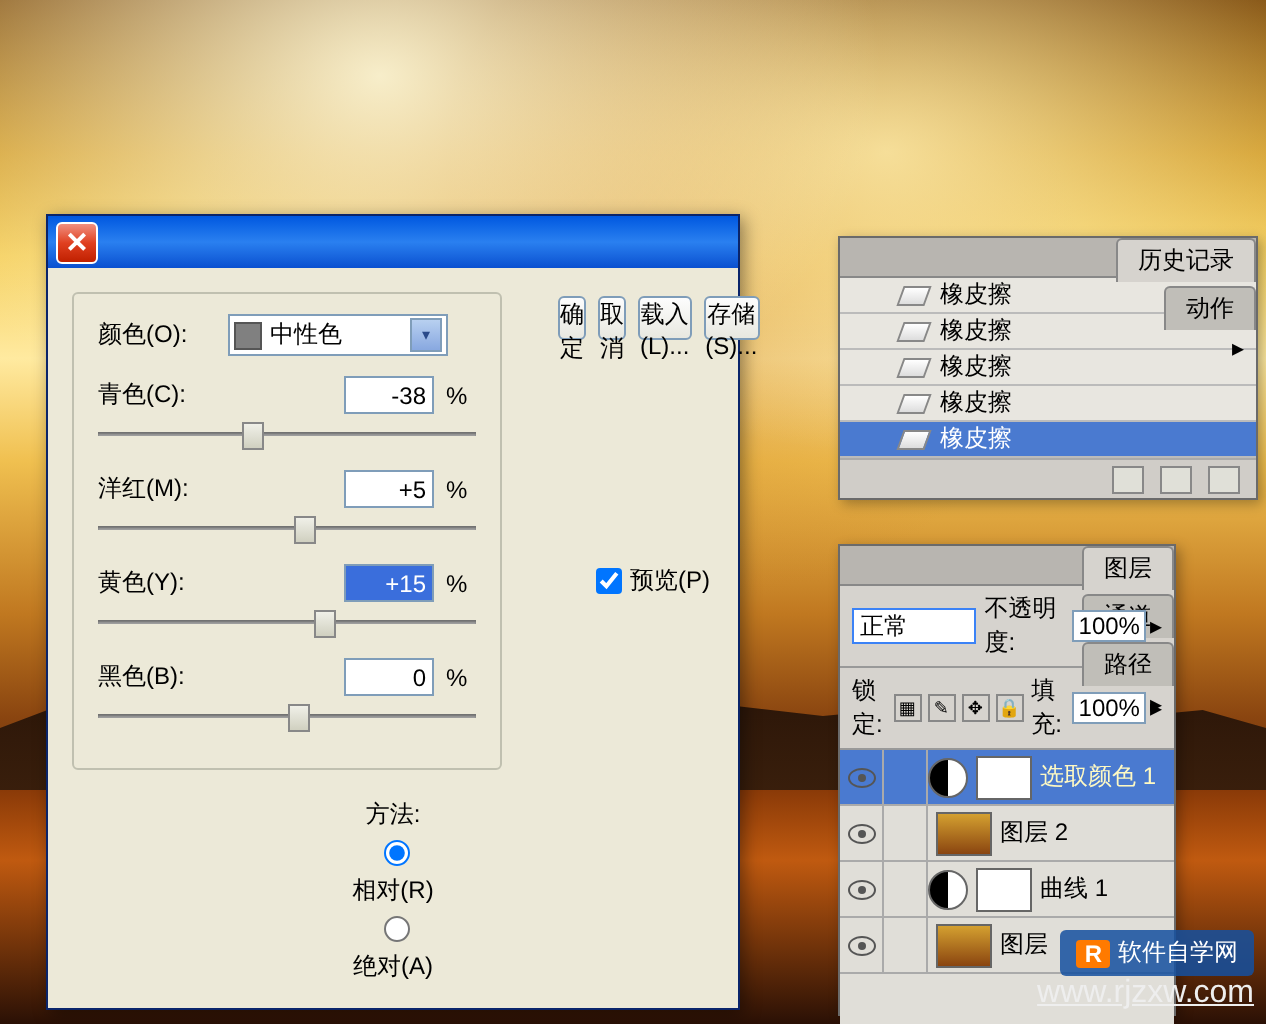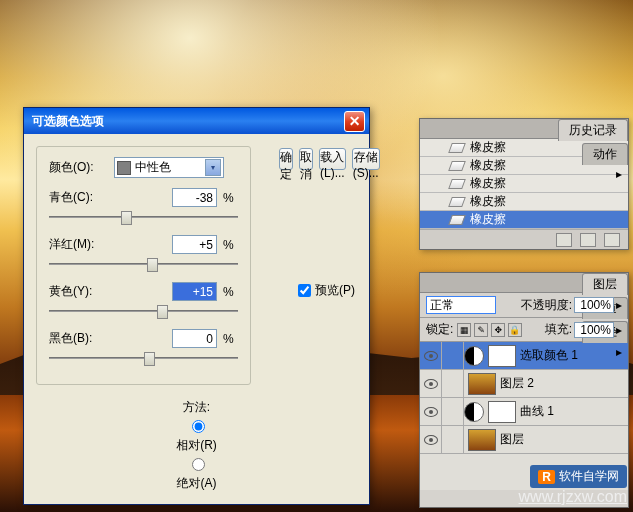--- a/index.html
+++ b/index.html
@@ -40,31 +40,31 @@
 .tab { padding: 2px 10px; background: #d6d3ce; border: 1px solid #888; border-bottom: none; border-radius: 3px 3px 0 0; cursor: pointer; }
 .tab.inactive { background: #c0beb8; }
 .panel-menu { margin-left: auto; width: 18px; text-align: center; cursor: pointer; }
 .hist-list { background: #e8e6e0; height: 90px; overflow: hidden; }
 .hist-item { display: flex; align-items: center; height: 18px; border-bottom: 1px solid #bbb; padding-left: 30px; gap: 6px; }
 .hist-item.sel { background: #4a7ad0; color: white; }
 .eraser-icon { width: 14px; height: 10px; background: linear-gradient(#fff,#ddd); border: 1px solid #888; transform: skewX(-20deg); }
 .panel-foot { height: 20px; background: #d0cdc8; border-top: 1px solid #aaa; display: flex; justify-content: flex-end; align-items: center; gap: 8px; padding-right: 8px; }
 .foot-icon { width: 16px; height: 14px; border: 1px solid #888; background: #e0e0d8; cursor: pointer; }
 
-.layers-panel { left: 419px; top: 272px; width: 210px; height: 236px; }
+.layers-panel { left: 419px; top: 272px; width: 169px; height: 236px; }
 .layer-opts { display: flex; align-items: center; padding: 3px 6px; gap: 4px; border-bottom: 1px solid #999; }
 .mode-select { border: 1px solid #3b82f6; background: white; height: 18px; width: 70px; padding: 0 3px; }
 .opacity-box { display: flex; align-items: center; margin-left: auto; gap: 2px; }
 .pct-input { width: 40px; height: 16px; border: 1px solid #7f9db9; text-align: right; padding: 0 2px; background: white; }
 .lock-row { display: flex; align-items: center; padding: 3px 6px; gap: 4px; border-bottom: 1px solid #999; font-size: 11px; }
 .lock-icons { display: flex; gap: 3px; }
 .lock-icon { width: 14px; height: 14px; border: 1px solid #888; display: flex; align-items: center; justify-content: center; font-size: 9px; }
 .layer-list { background: #e0ded8; height: 148px; overflow: hidden; }
 .layer-item { display: flex; align-items: center; height: 28px; border-bottom: 1px solid #aaa; }
-.layer-item.sel { background: #4a7ad0; color: #000000; }
+.layer-item.sel { background: #4a7ad0; color: #fef9c3; }
 .eye { width: 22px; height: 28px; border-right: 1px solid #aaa; display: flex; align-items: center; justify-content: center; }
 .eye-icon { width: 14px; height: 10px; border: 1px solid #555; border-radius: 50%; position: relative; }
 .eye-icon::after { content: ""; position: absolute; left: 4px; top: 2px; width: 4px; height: 4px; background: #555; border-radius: 50%; }
 .link-col { width: 22px; height: 28px; border-right: 1px solid #aaa; }
 .thumb-box { width: 28px; height: 22px; border: 1px solid #666; margin: 0 4px; background: #fff; }
 .thumb-img { width: 100%; height: 100%; background: linear-gradient(#d4a030,#8a4510); }
 .thumb-checker { width: 100%; height: 100%; background: repeating-conic-gradient(#ccc 0 25%, #fff 0 50%) 0 0/8px 8px; }
 .adj-icon { width: 20px; height: 20px; border: 1px solid #666; border-radius: 50%; margin-right: 4px; background: linear-gradient(90deg, #000 50%, #fff 50%); }
 .mask-box { width: 28px; height: 22px; border: 1px solid #666; background: white; margin-right: 4px; }
 
@@ -75,21 +75,20 @@
 </style>
 </head>
 <body>
 
 <div class="clouds"></div>
 <div class="mountains"></div>
 <div class="water"></div>
 
 <div class="dialog">
   <div class="titlebar">
-    <span class="title">可选颜色选项</span>
     <div class="close-btn">✕</div>
   </div>
   <div class="dialog-body">
     <div class="slider-group">
       <div class="row">
         <label>颜色(O):</label>
         <div class="color-select">
           <div class="swatch"></div>
           <span>中性色</span>
           <div class="dropdown-arrow">▾</div>

